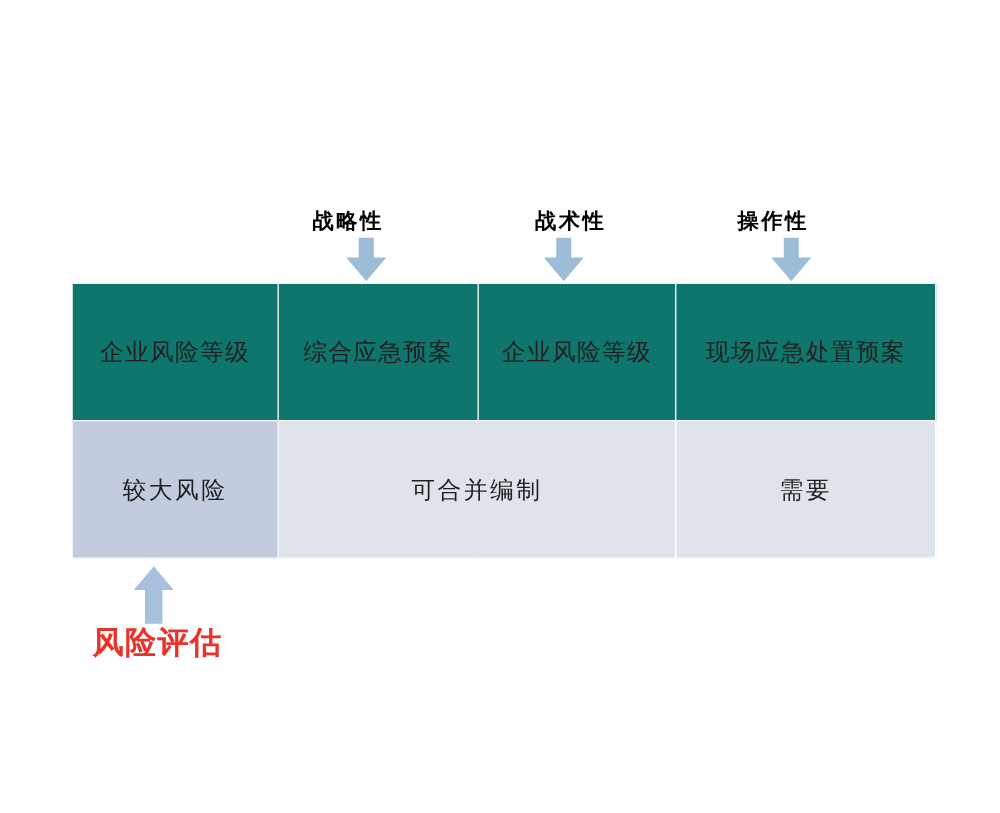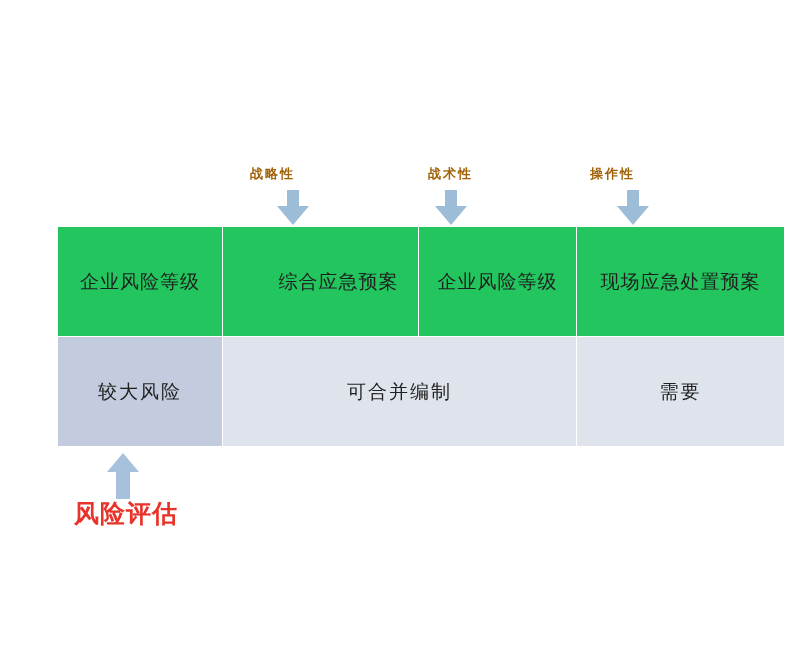--- a/index.html
+++ b/index.html
@@ -19,22 +19,22 @@
     position: absolute;
     left: 0;
     top: 0;
     width: 800px;
     height: 650px;
   }
 
   
   .top-label {
     position: absolute;
-    font-size: 13px;
-    color: #a16207;
+    font-size: 17px;
+    color: #000000;
     letter-spacing: 2px;
     white-space: nowrap;
     font-family: "DejaVu Serif", "Liberation Serif", serif;
     font-weight: 600;
   }
 
   
   .arrow-down {
     position: absolute;
     width: 34px;
@@ -60,21 +60,21 @@
     padding: 0;
     text-align: center;
     vertical-align: middle;
     border: 1.5px solid #ffffff;
     font-size: 19px;
     color: #1f1f1f;
     font-family: "DejaVu Sans", "Liberation Sans", sans-serif;
   }
 
   .hdr-row td {
-    background: #22c55e;
+    background: #0f766e;
     color: #ffffff;
     height: 55px;
     font-size: 20px;
     letter-spacing: 1px;
     border-color: #ffffff;
   }
   .hdr-row td.hdr-first {
     border-left: 1.5px solid #e9eef5;
   }
 
@@ -120,21 +120,21 @@
 
   <div class="top-label" style="left:590px; top:165px;">操作性</div>
   <svg class="arrow-down" style="left:616px; top:190px;" viewBox="0 0 34 36">
     <polygon points="11,0 23,0 23,16 33,16 17,35 1,16 11,16" fill="#9dbcd8"></polygon>
   </svg>
 
   <table id="risk-table">
     <tbody>
       <tr class="hdr-row">
         <td class="hdr-first" style="width:164px;">企业风险等级</td>
-        <td style="width:159px;padding-left:36px;">综合应急预案</td>
+        <td style="width:159px;">综合应急预案</td>
         <td style="width:157px;">企业风险等级</td>
         <td style="width:207px;">现场应急处置预案</td>
       </tr>
 
 
       <tr>
         <td class="row-head">较大风险</td>
         <td class="cell-normal" colspan="2">可合并编制</td>
         <td class="cell-normal">需要</td>
       </tr>

